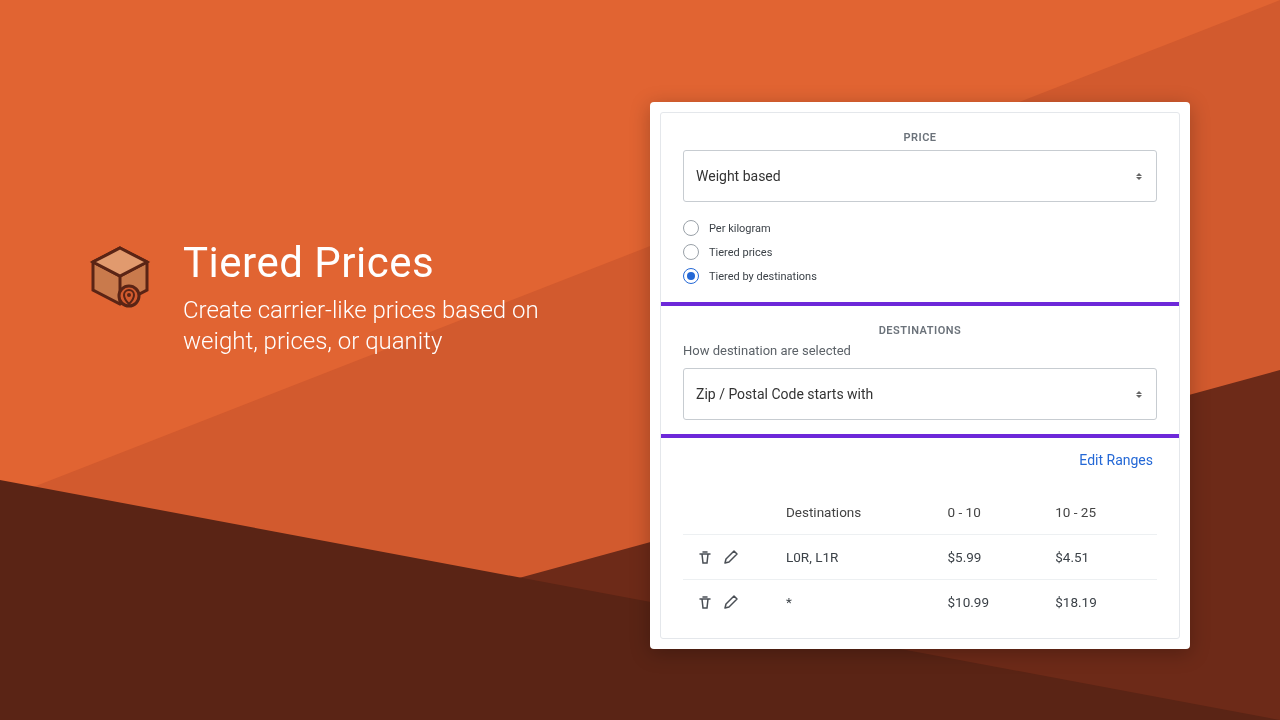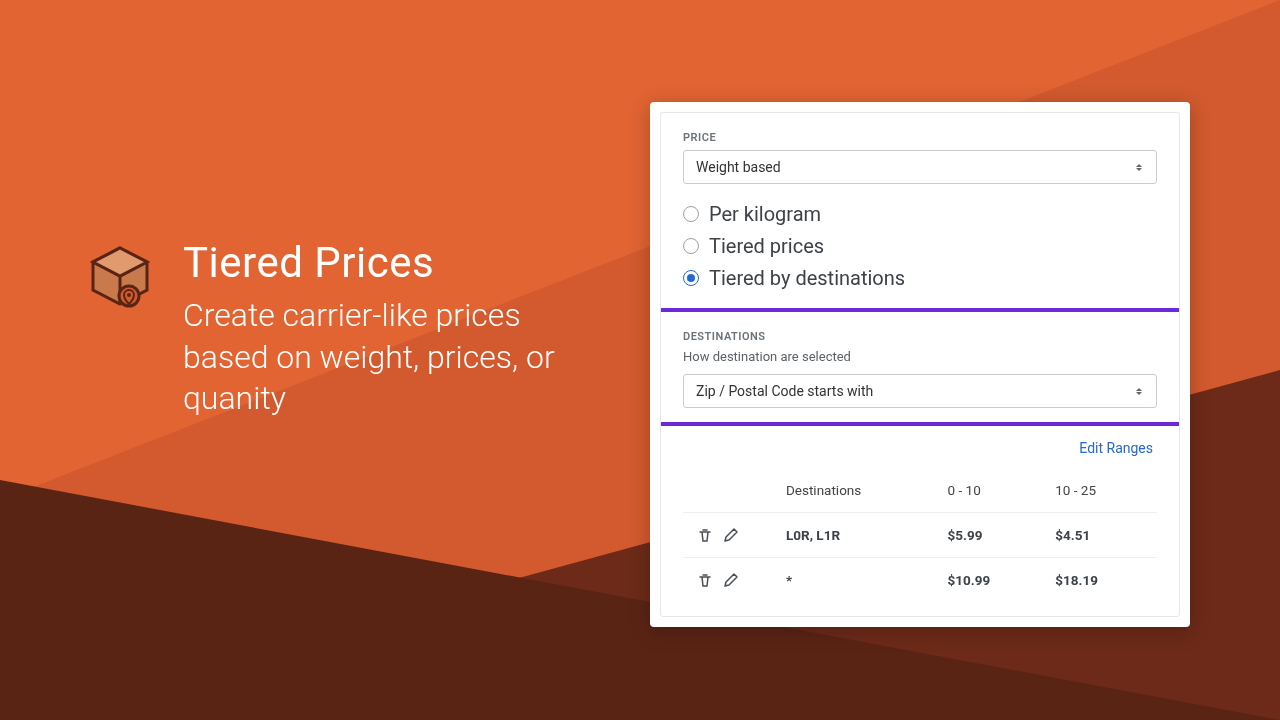--- a/index.html
+++ b/index.html
@@ -4,42 +4,42 @@
 <style>
   * { box-sizing: border-box; margin: 0; padding: 0; }
   html, body { width: 1280px; height: 720px; overflow: hidden; font-family: -apple-system, BlinkMacSystemFont, "Segoe UI", Roboto, sans-serif; }
   .bg { position: relative; width: 1280px; height: 720px; background: #d25a2e; }
   .bg .tri-dark { position: absolute; bottom: 0; left: 0; width: 0; height: 0; border-bottom: 240px solid #5a2415; border-right: 1280px solid transparent; }
   .bg .tri-dark2 { position: absolute; bottom: 0; right: 0; width: 0; height: 0; border-bottom: 350px solid #6d2a18; border-left: 1280px solid transparent; }
   .bg .orange-tri { position: absolute; top: 0; left: 0; width: 0; height: 0; border-top: 500px solid #e16432; border-right: 1280px solid transparent; }
   .hero { position: absolute; left: 85px; top: 238px; color: #fff; display: flex; align-items: flex-start; }
   .hero-icon { width: 70px; height: 70px; margin-right: 28px; margin-top: 4px; }
   .hero-text h1 { font-size: 42px; font-weight: 400; letter-spacing: 0.5px; margin-bottom: 8px; }
-  .hero-text p { font-size: 32px; font-weight: 300; line-height: 1.3; max-width: 420px; }
+  .hero-text p { font-size: 24px; font-weight: 300; line-height: 1.3; max-width: 420px; }
   .card { position: absolute; right: 90px; top: 102px; width: 540px; background: #fff; border-radius: 4px; box-shadow: 0 4px 20px rgba(0,0,0,0.25); padding: 10px; }
   .card-inner { border: 1px solid #e4e7eb; border-radius: 3px; }
   .section { padding: 18px 22px 14px; }
   .section + .section { border-top: 4px solid #6d28d9; }
-  .section-label { font-size: 11px; font-weight: 600; color: #6b727a; letter-spacing: 0.5px; text-transform: uppercase; margin-bottom: 6px; }
+  .section-label { font-size: 11px; font-weight: 600; color: #6b727a; letter-spacing: 0.5px; text-transform: uppercase; margin-bottom: 6px; text-align: center; }
   .section-sub { font-size: 13px; color: #5c6268; margin-bottom: 10px; }
-  .select { width: 100%; height: 34px; border: 1px solid #c7ccd1; border-radius: 3px; background: #fff; padding: 0 12px; font-size: 14px; color: #333; position: relative; cursor: pointer; display: flex; align-items: center; }
+  .select { width: 100%; height: 52px; border: 1px solid #c7ccd1; border-radius: 3px; background: #fff; padding: 0 12px; font-size: 14px; color: #333; position: relative; cursor: pointer; display: flex; align-items: center; }
   .select .sel-arrow { position: absolute; right: 10px; top: 50%; transform: translateY(-50%); width: 10px; height: 12px; display: flex; flex-direction: column; justify-content: center; gap: 1px; }
   .sel-arrow::before, .sel-arrow::after { content:""; width:0; height:0; border-left:3px solid transparent; border-right:3px solid transparent; }
   .sel-arrow::before { border-bottom:3px solid #666; }
   .sel-arrow::after  { border-top:3px solid #666; }
   .radios { margin-top: 14px; }
-  .radio-row { display: flex; align-items: center; font-size: 20px; color: #3c4248; padding: 4px 0; cursor: pointer; }
+  .radio-row { display: flex; align-items: center; font-size: 11px; color: #3c4248; padding: 4px 0; cursor: pointer; }
   .radio { width: 16px; height: 16px; border: 1px solid #9aa1a8; border-radius: 50%; margin-right: 10px; position: relative; flex-shrink: 0; }
   .radio.selected { border-color: #2468d6; }
   .radio.selected::after { content:""; position:absolute; width:8px; height:8px; background:#2468d6; border-radius:50%; top:3px; left:3px; }
-  .edit-link { text-align: right; font-size: 14px; color: #2468d6; cursor: pointer; padding-right: 4px; margin-bottom: 12px; }
+  .edit-link { text-align: right; font-size: 14px; color: #2468d6; cursor: pointer; padding-right: 4px; margin-bottom: 22px; }
   .tbl { width: 100%; border-collapse: collapse; font-size: 13.5px; color: #3c4248; }
   .tbl th, .tbl td { text-align: left; padding: 14px 6px; }
   .tbl th { font-weight: 400; color: #444; }
-  .tbl tr + tr { border-top: 1px solid #edf0f2; font-weight: bold; }
+  .tbl tr + tr { border-top: 1px solid #edf0f2; }
   .row-actions { display: flex; gap: 10px; }
   .icon-btn { width: 16px; height: 16px; cursor: pointer; color: #4a4f55; }
   .col-actions { width: 90px; padding-left: 14px !important; }
   .col-dest { width: 150px; }
   .col-r1, .col-r2 { width: 100px; }
 </style>
 </head>
 <body>
 
 <div class="bg">

